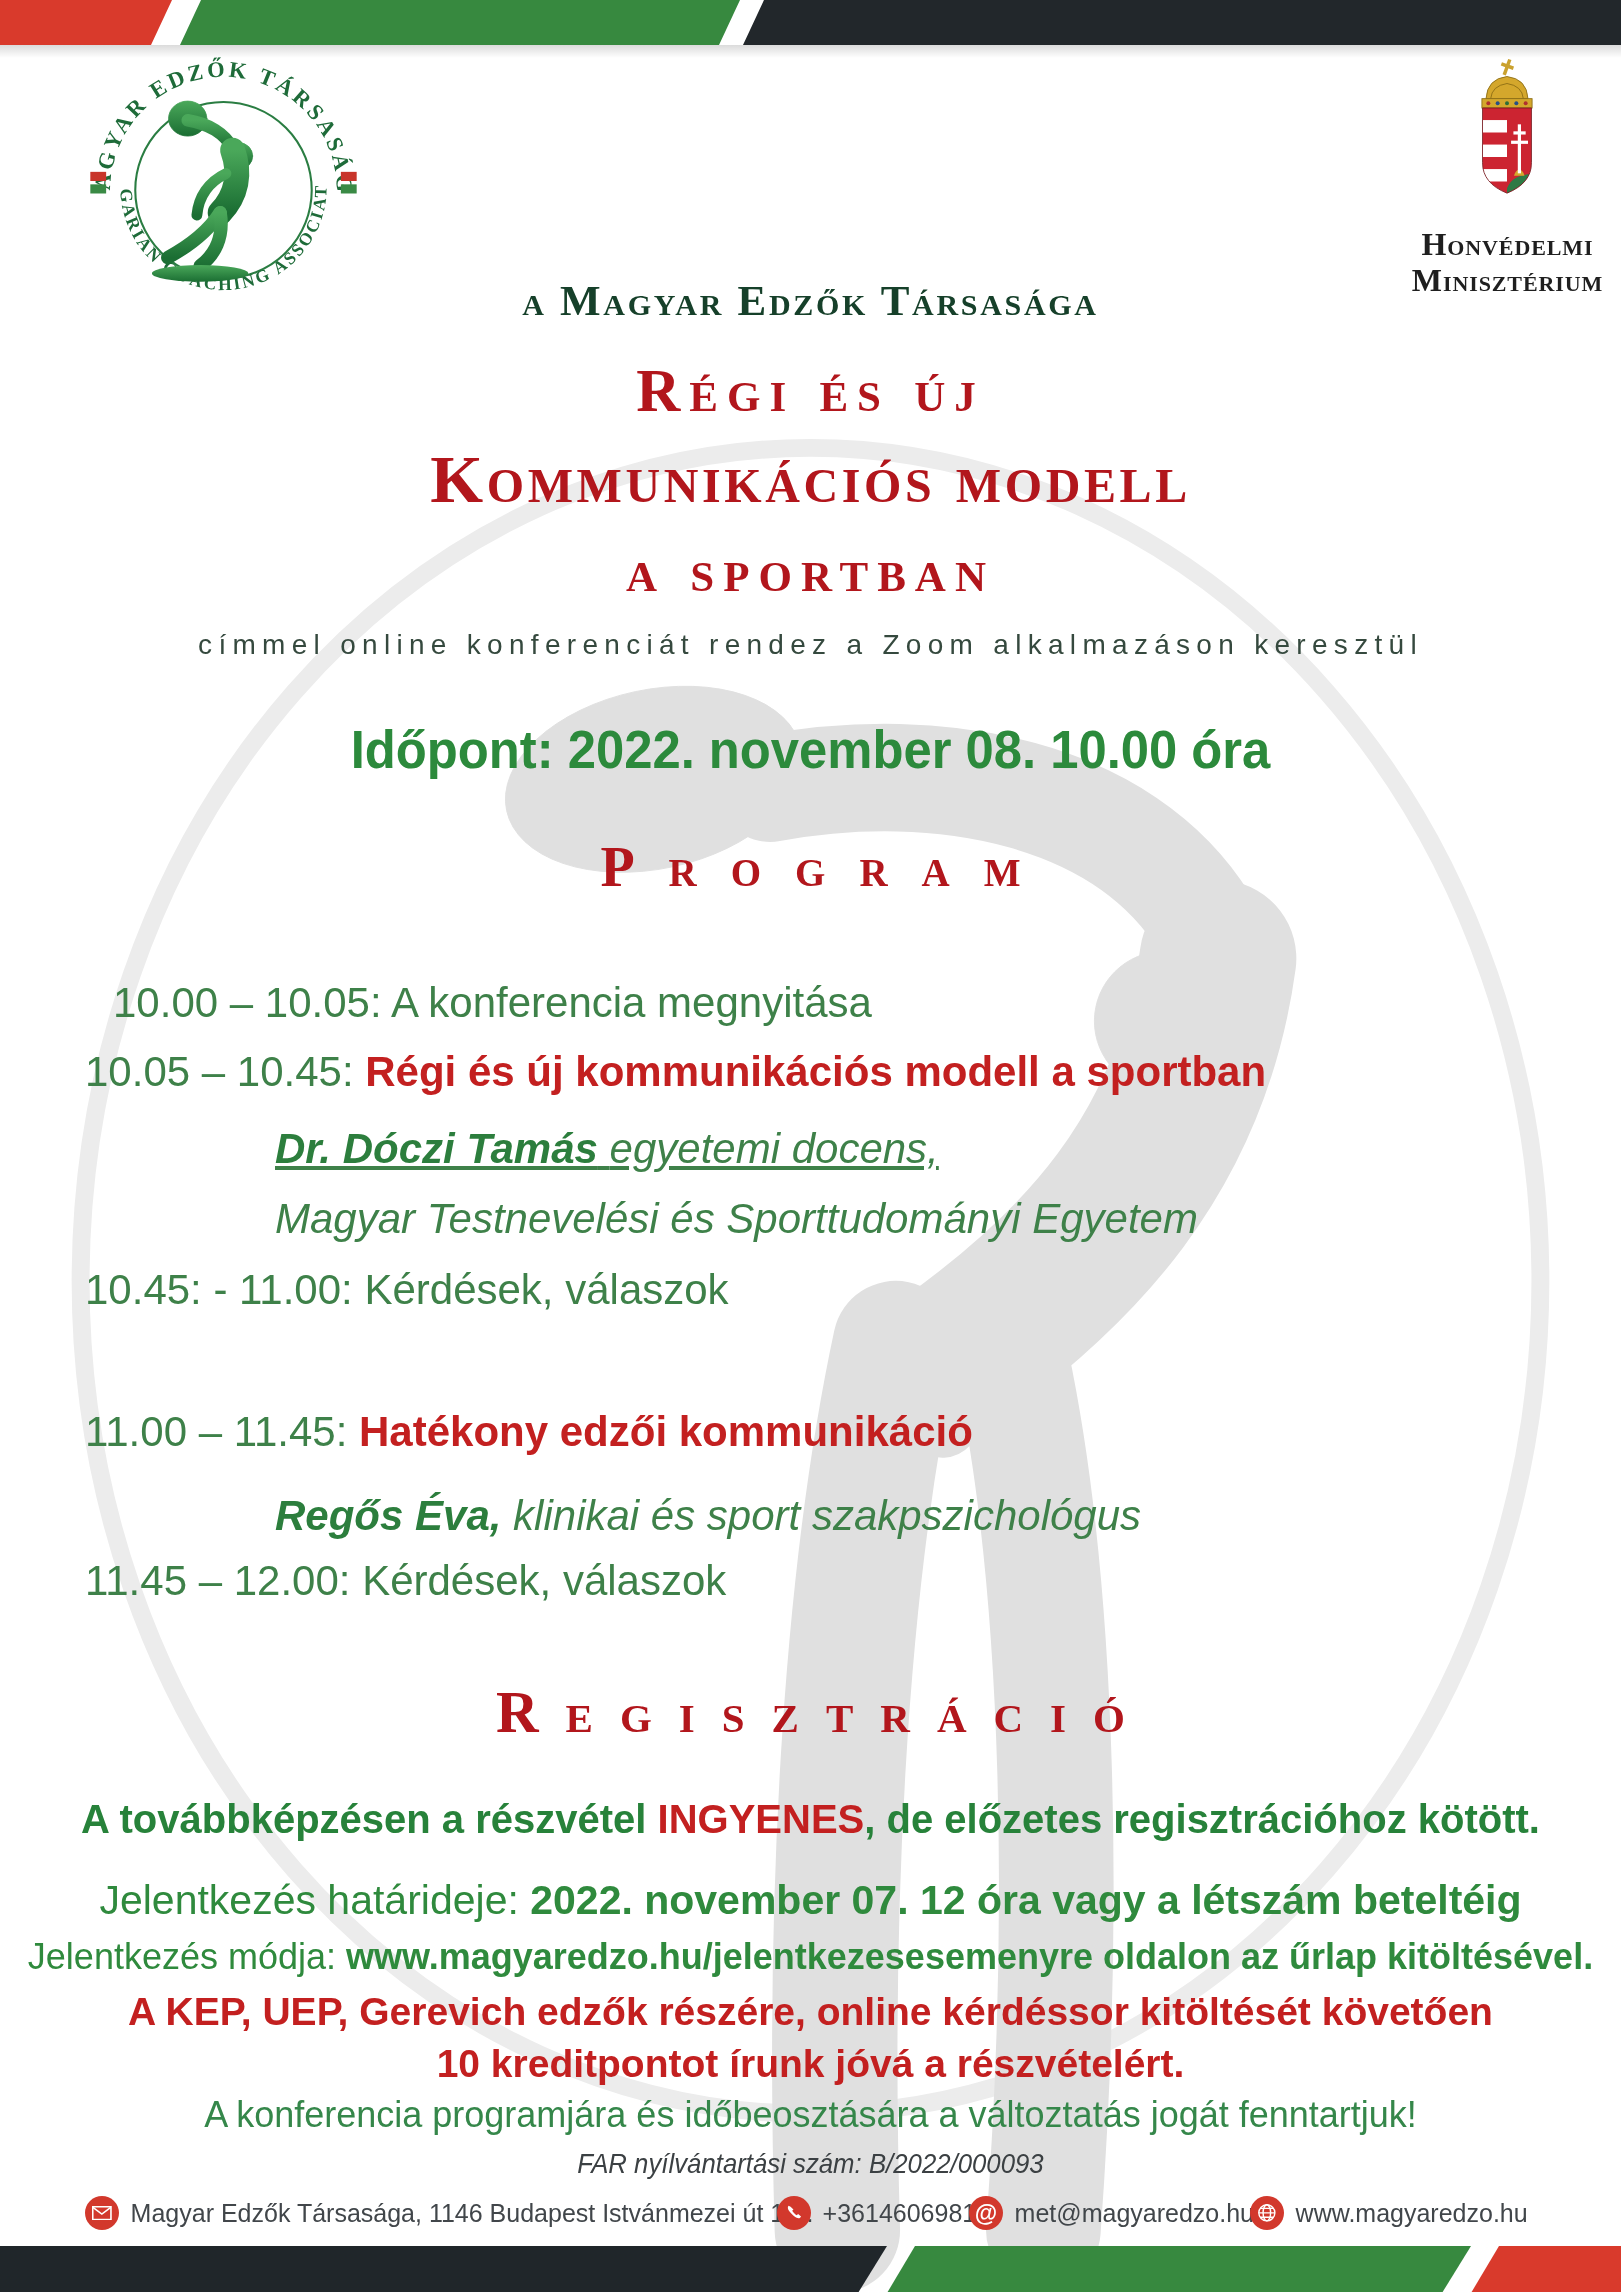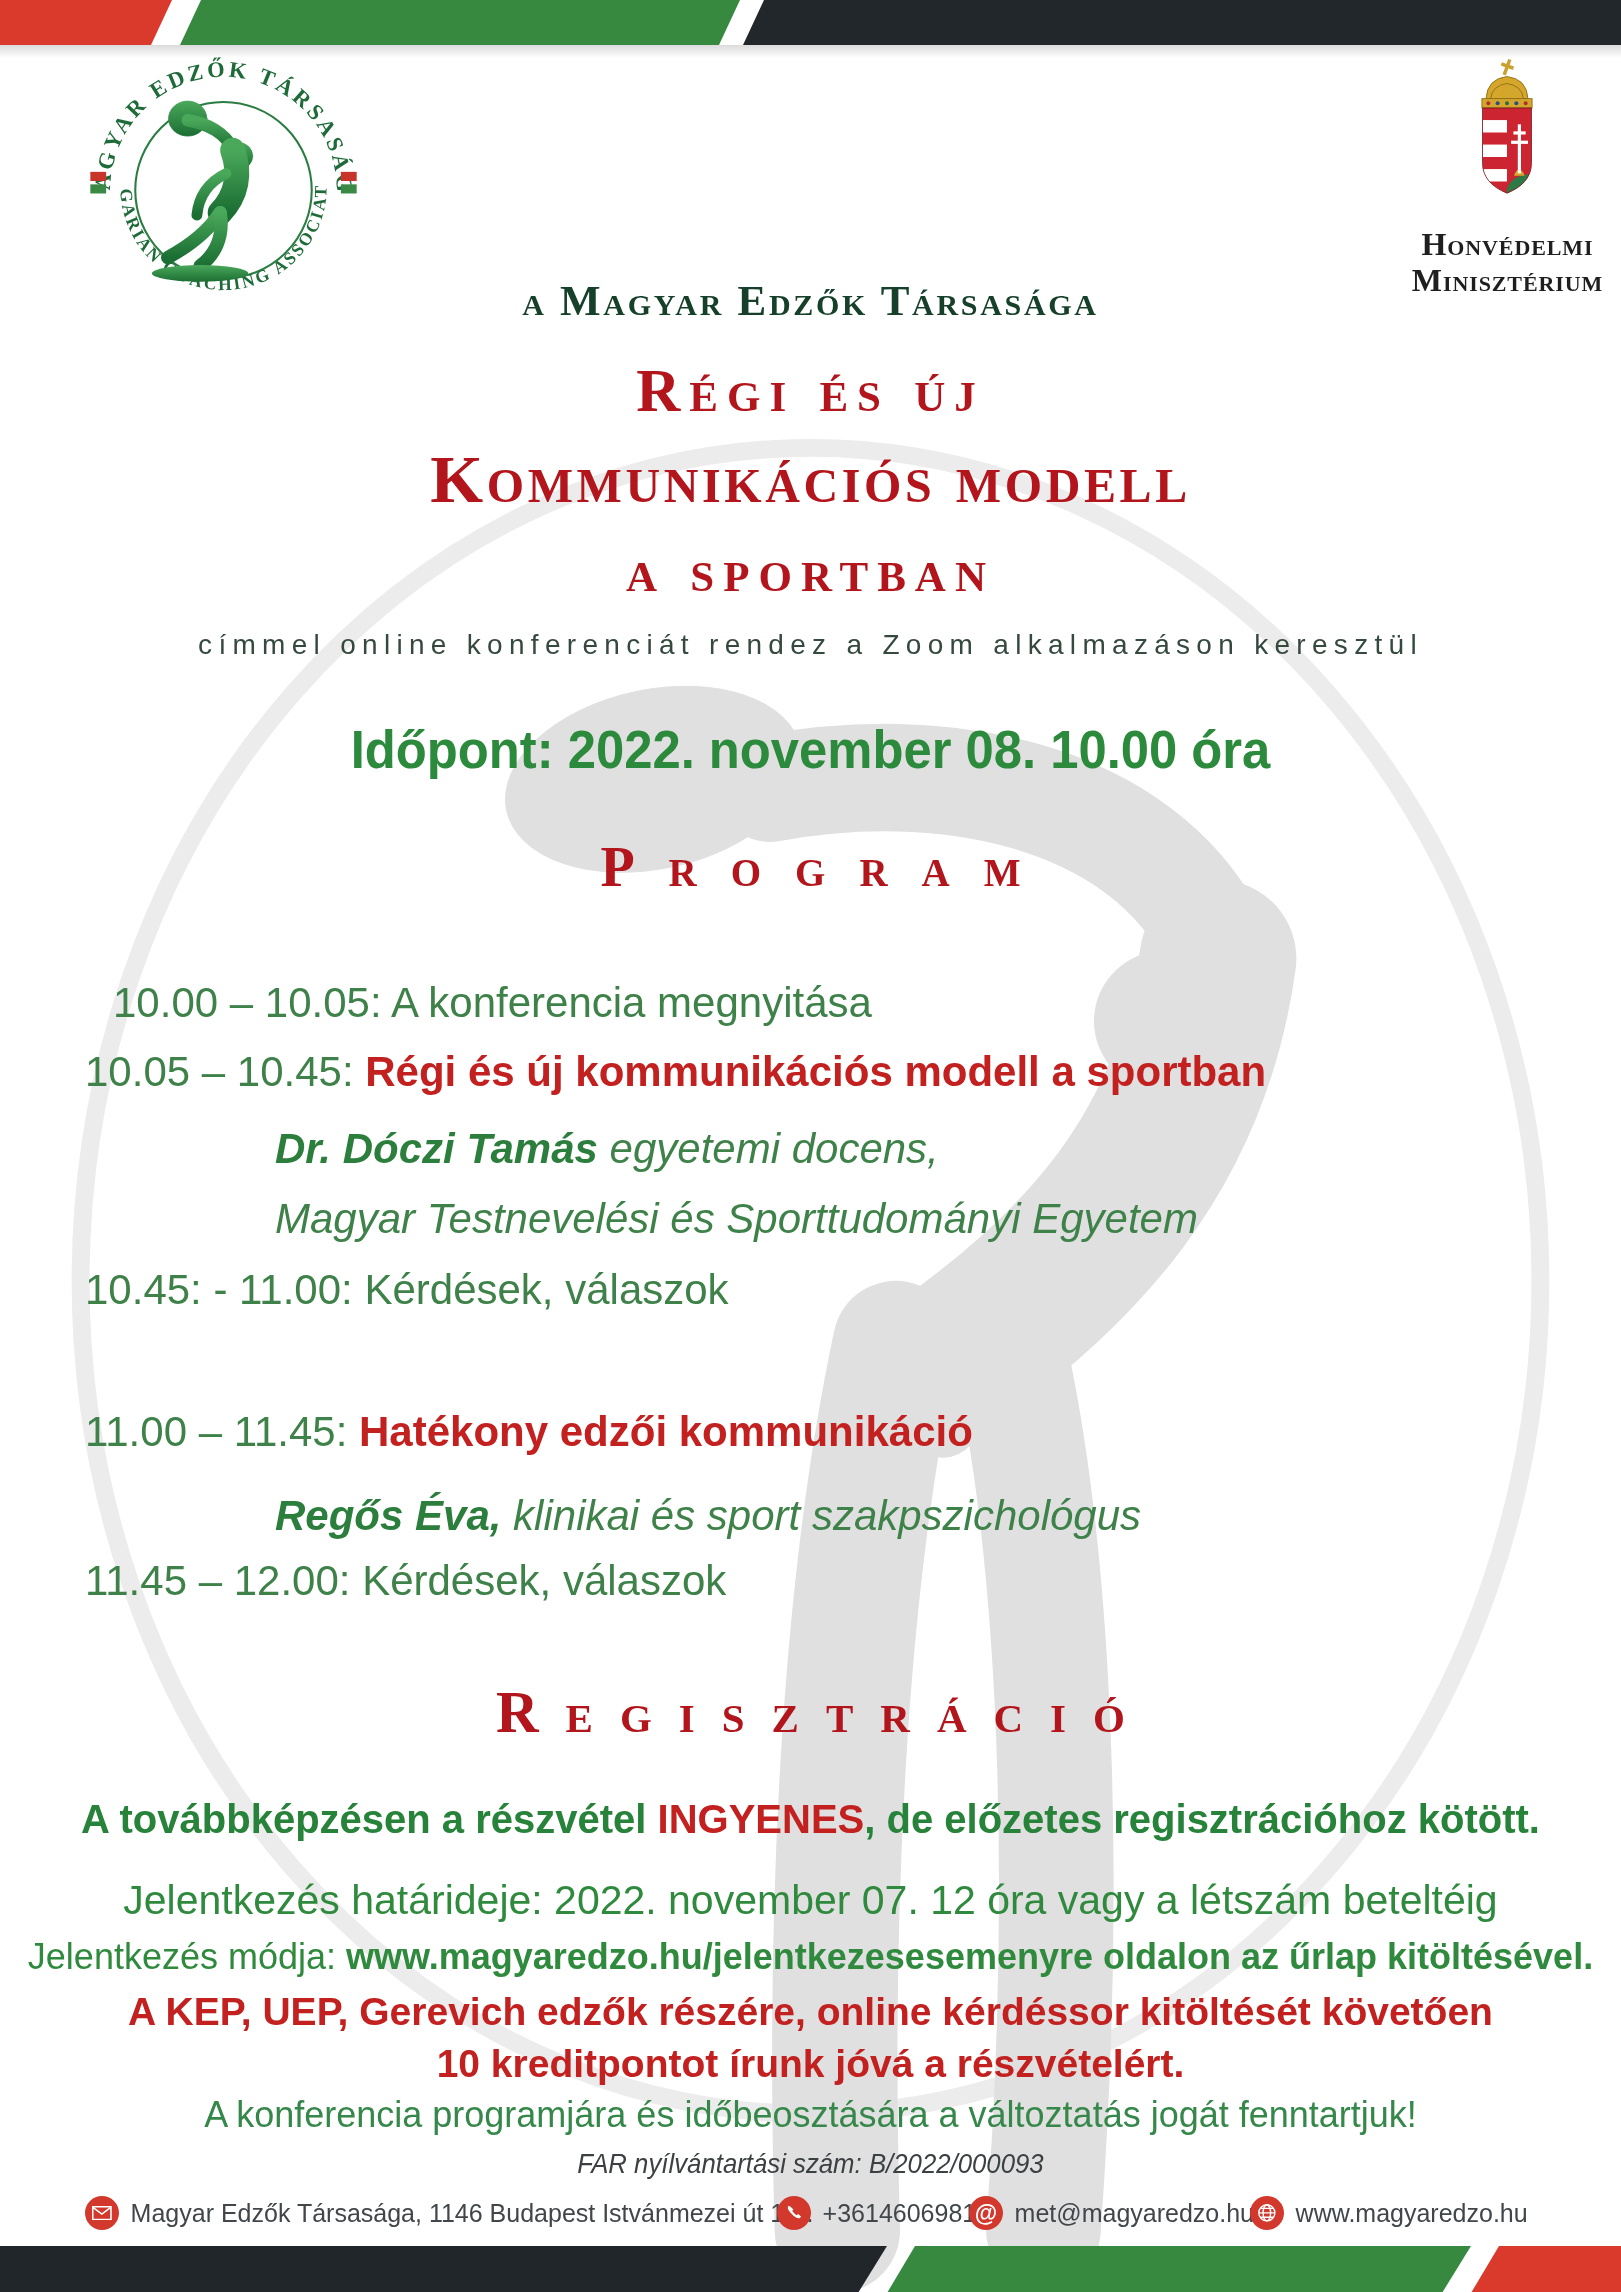--- a/index.html
+++ b/index.html
@@ -49,28 +49,28 @@
   .reg-h{top:1678px;font-size:59px;letter-spacing:27px;padding-left:27px;box-sizing:border-box;}
 
   
   .prow{position:absolute;white-space:nowrap;font-size:42px;color:#3e8149;}
   .prow .time{color:#3e8149;}
   .prow .talk-red{color:#c32020;font-weight:bold;}
   .prow .speaker{font-weight:bold;font-style:italic;color:#2c7e3d;}
   .prow .role{font-style:italic;color:#3e8149;}
   .p-left{left:85px;}
   .p-ind{left:275px;}
-  .r1{top:979px;margin-left:28px;} .r2{top:1048px;} .r3{top:1125px;} .r4{top:1195px;}
+  .r1{top:979px;margin-left:28px;} .r2{top:1048px;} .r3{top:1125px;text-decoration:underline;} .r4{top:1195px;}
   .r5{top:1266px;} .r6{top:1408px;} .r7{top:1492px;} .r8{top:1557px;}
 
   
   .free-line{top:1797px;font-size:40px;font-weight:bold;color:#27823a;}
   .free-line .hl{color:#c32020;}
   .deadline{top:1877px;font-size:41px;color:#2f8a3d;}
-  .deadline .val{font-weight:normal;}
+  .deadline .val{font-weight:bold;}
   .method{top:1936px;font-size:36px;color:#2f8a3d;}
   .method .val{font-weight:bold;}
   .credit1{top:1990px;}
   .credit2{top:2042px;}
   .credit-red{font-size:39px;font-weight:bold;color:#c32020;}
   .note{top:2094px;font-size:36px;color:#35874a;}
   .far-line{top:2148px;font-size:28px;font-style:italic;color:#3b4043;
     transform:scaleX(.92);transform-origin:50% 50%;}
 
   

